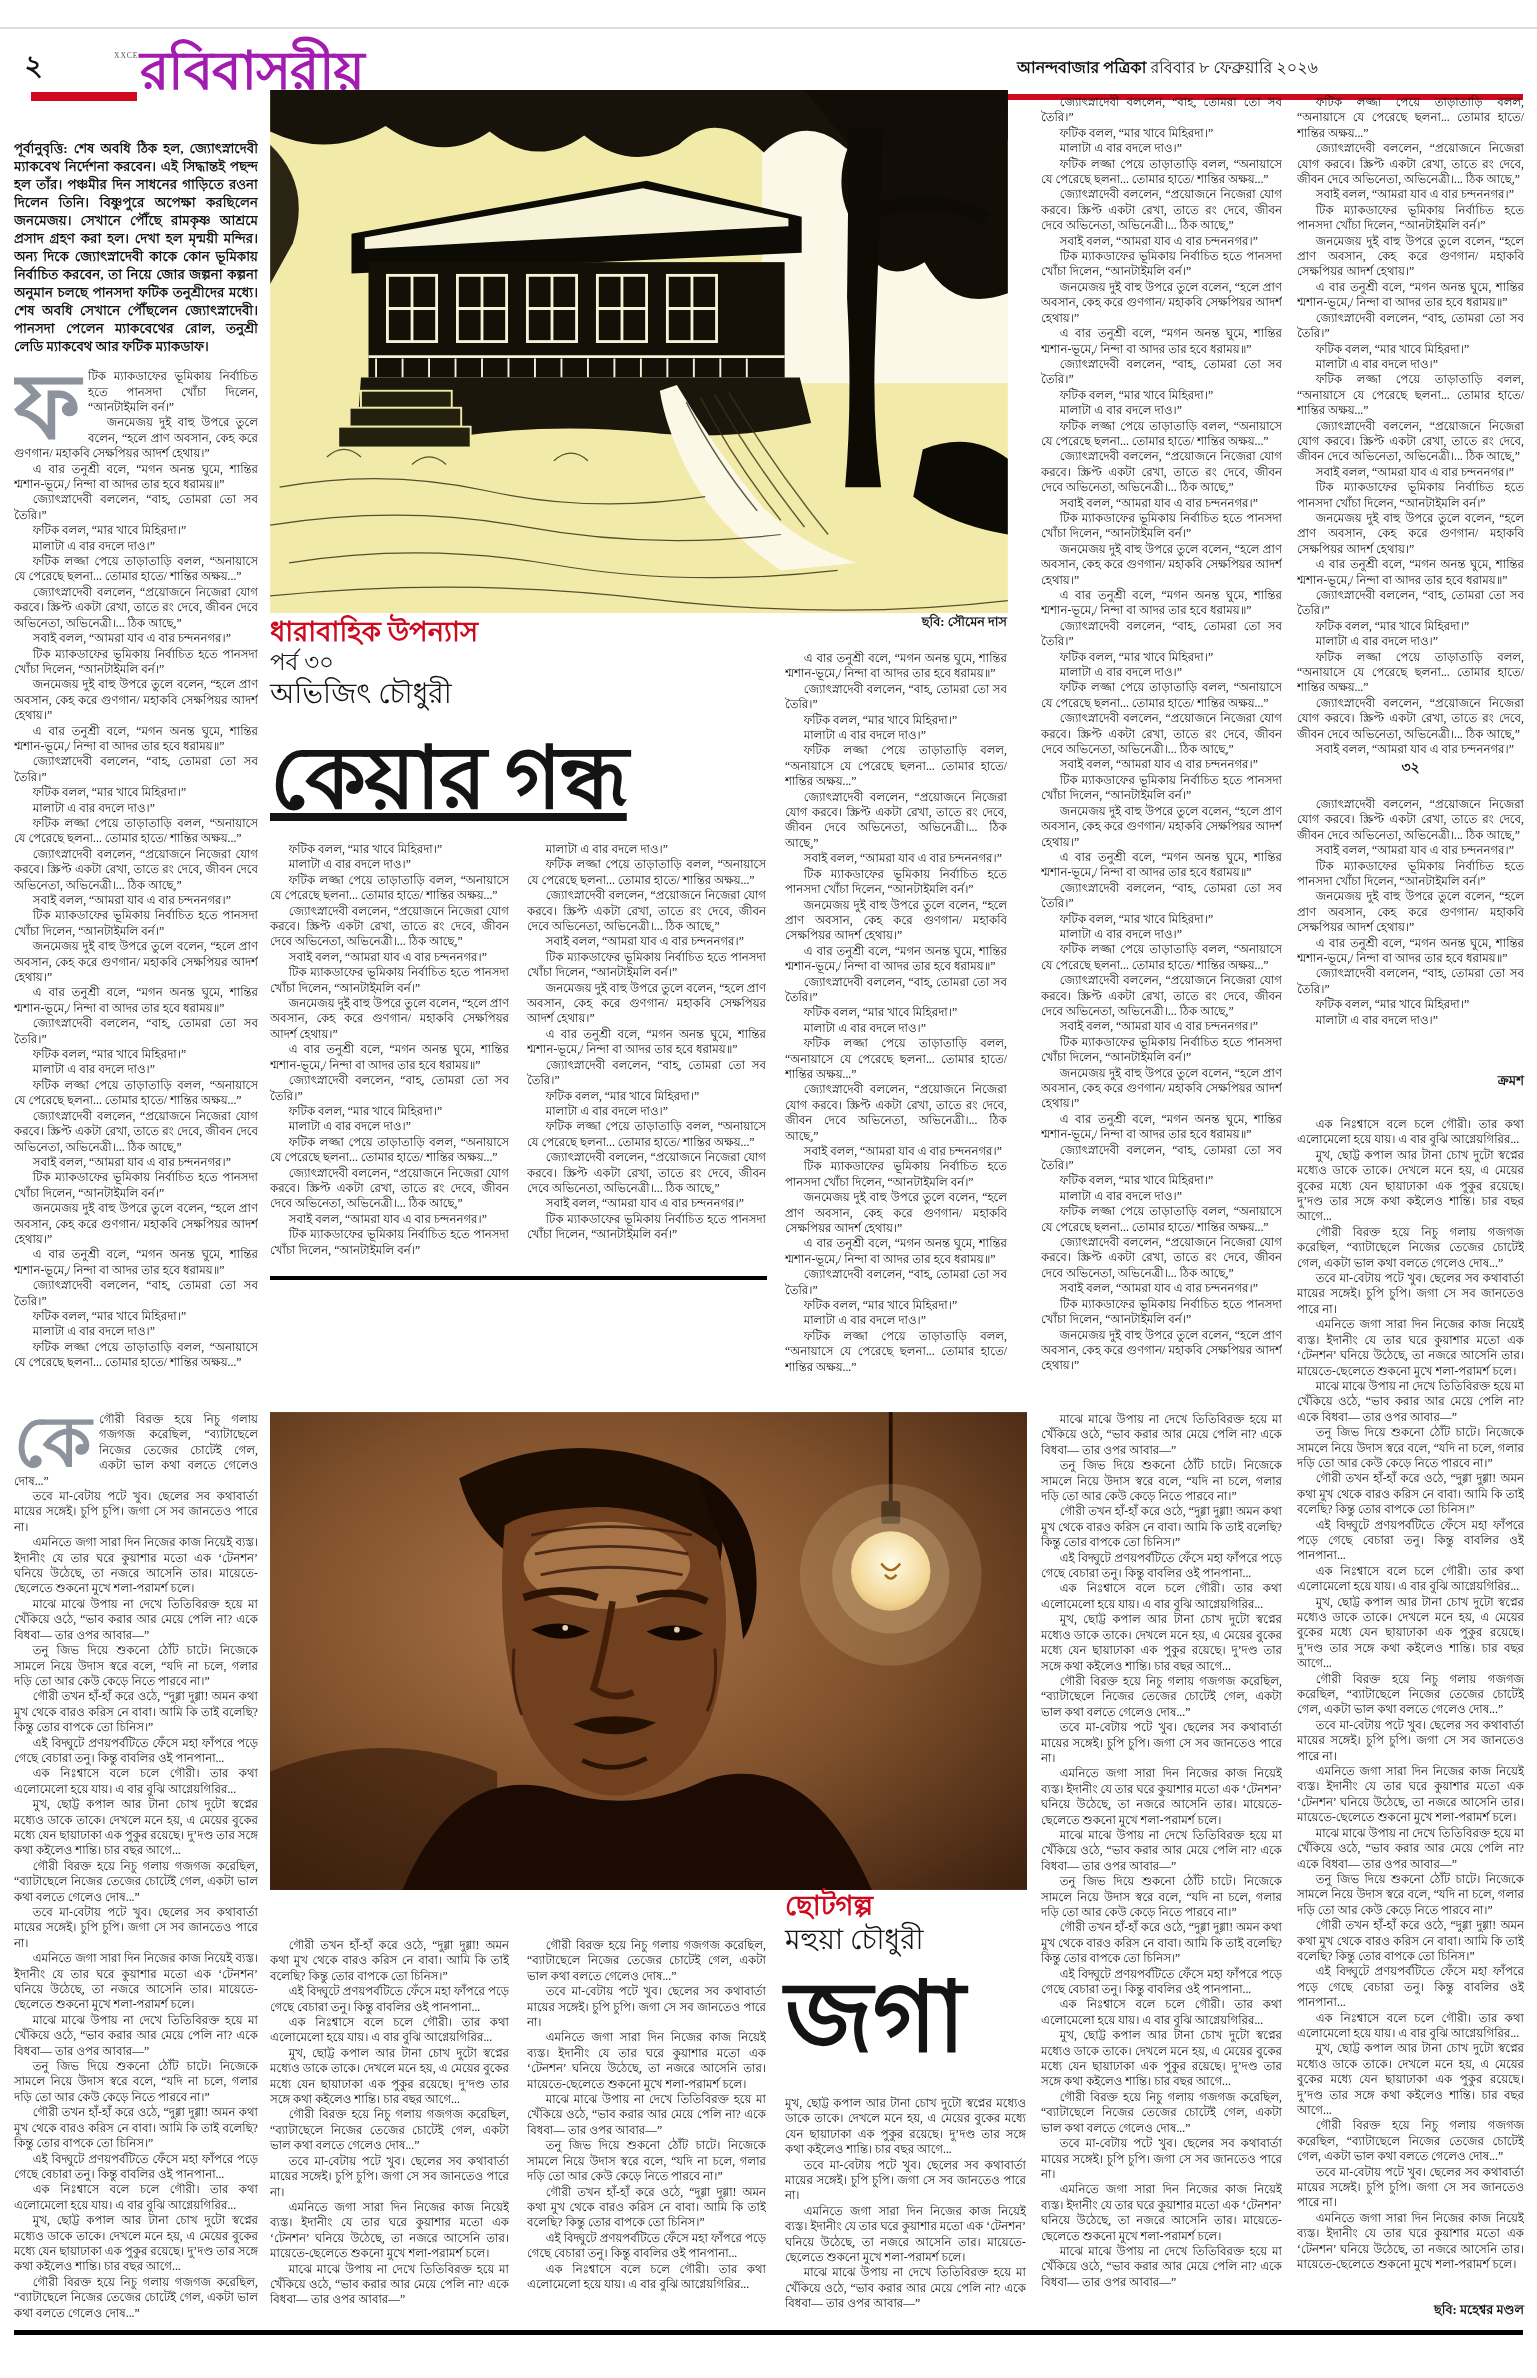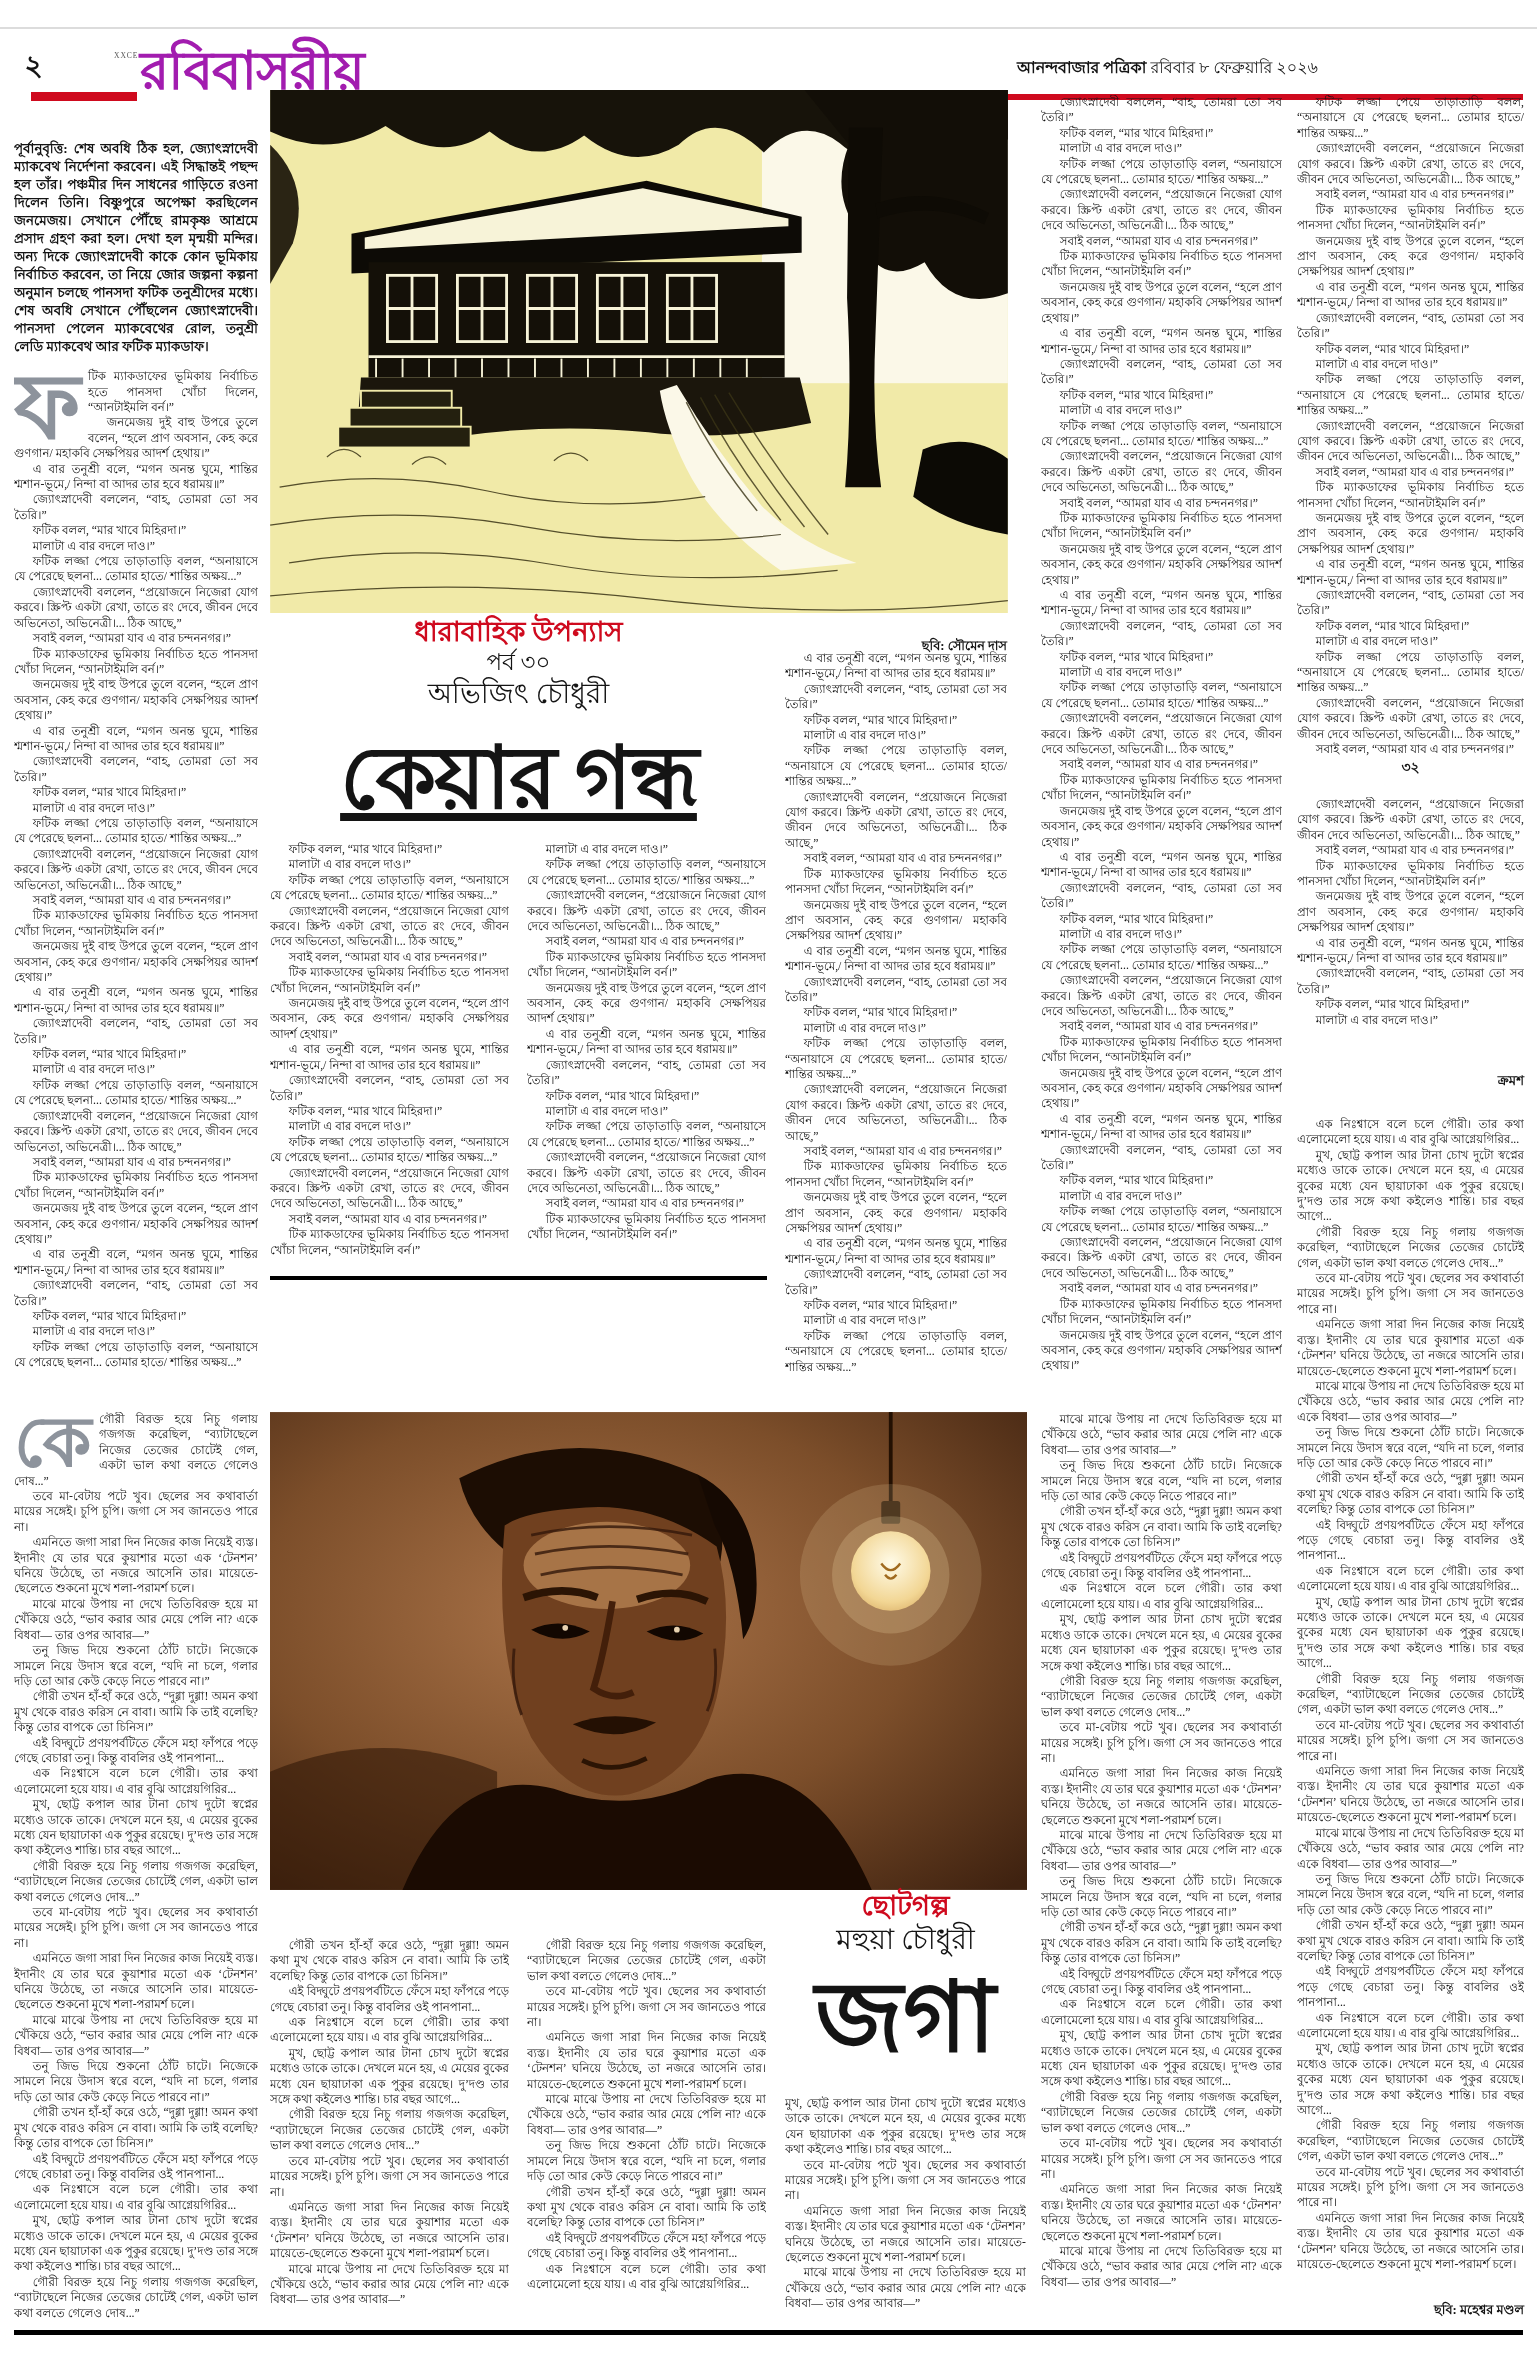--- a/index.html
+++ b/index.html
@@ -17,21 +17,21 @@
   
   .col{position:absolute;text-align:justify;font-size:11.7px;line-height:15.4px;overflow:hidden;}
   .col p{margin:0;text-indent:1.6em;}
   .col p.noindent{text-indent:0;}
   .synopsis{font-weight:bold;font-size:13.4px;line-height:18px;
             margin-bottom:13.2px;text-align:justify;}
   .dropcap{float:left;font-weight:bold;color:#8d939c;line-height:.78;padding:3.8px 7.6px 0 0;}
   .dropcap.novel{font-size:91px;}
   .dropcap.story{font-size:70px;}
   
-  .titleblock{position:absolute;text-align:center;}
+  .titleblock{position:absolute;}
   .kicker{font-weight:bold;font-size:27.4px;color:#cf0a1e;line-height:1.15;}
   .part{font-size:23px;line-height:1.25;}
   .author{font-size:28px;line-height:1.2;}
   .headline-novel{font-size:87px;font-weight:bold;line-height:1;white-space:nowrap;
                   letter-spacing:-1.9px;margin:24.6px 0 0 0;text-decoration:underline;}
   .headline-story{font-size:98px;font-weight:bold;line-height:1;white-space:nowrap;margin:13.2px 0 0 0;}
   .caption{position:absolute;font-weight:bold;font-size:12.8px;text-align:right;}
   .marker32{font-weight:bold;font-size:14px;text-align:center;}
   .endmark{position:absolute;font-weight:bold;font-size:13.2px;text-align:right;}
   .rule{position:absolute;background:#000;}
@@ -119,21 +119,21 @@
         <path d="M0,460 Q140,438 270,462 T540,470"></path>
         <path d="M20,500 Q160,478 300,502 T600,508"></path>
         <path d="M0,535 Q200,515 400,538 T780,540"></path>
         <path d="M60,388 q18,-16 36,0"></path>
           <path d="M150,396 q18,-16 36,0"></path>
           <path d="M300,392 q18,-16 36,0"></path>
       </g>
       <path d="M690,380 Q740,360 780,390 L780,470 Q720,460 680,430 Z" fill="#0c0a05"></path>
     </svg>
   </div>
-  <div class="caption" style="left:785px;top:636px;width:222px;">ছবি: সৌমেন দাস</div>
+  <div class="caption" style="left:785px;top:612px;width:222px;">ছবি: সৌমেন দাস</div>
 
   <div class="titleblock" style="left:270px;top:617px;width:497px;">
     <div class="kicker">ধারাবাহিক উপন্যাস</div>
     <div class="part">পর্ব ৩০</div>
     <div class="author">অভিজিৎ চৌধুরী</div>
     <h1 class="headline-novel">কেয়ার গন্ধ</h1>
   </div>
 
   <div class="col" style="left:14px;top:140px;width:244px;height:1238px;">
     <div class="synopsis">পূর্বানুবৃত্তি: শেষ অবধি ঠিক হল, জ্যোৎস্নাদেবী ম্যাকবেথ নির্দেশনা করবেন। এই সিদ্ধান্তই পছন্দ হল তাঁর। পঞ্চমীর দিন সাধনের গাড়িতে রওনা দিলেন তিনি। বিষ্ণুপুরে অপেক্ষা করছিলেন জনমেজয়। সেখানে পৌঁছে রামকৃষ্ণ আশ্রমে প্রসাদ গ্রহণ করা হল। দেখা হল মৃন্ময়ী মন্দির। অন্য দিকে জ্যোৎস্নাদেবী কাকে কোন ভূমিকায় নির্বাচিত করবেন, তা নিয়ে জোর জল্পনা কল্পনা অনুমান চলছে পানসদা ফটিক তনুশ্রীদের মধ্যে। শেষ অবধি সেখানে পৌঁছলেন জ্যোৎস্নাদেবী। পানসদা পেলেন ম্যাকবেথের রোল, তনুশ্রী লেডি ম্যাকবেথ আর ফটিক ম্যাকডাফ।</div>

